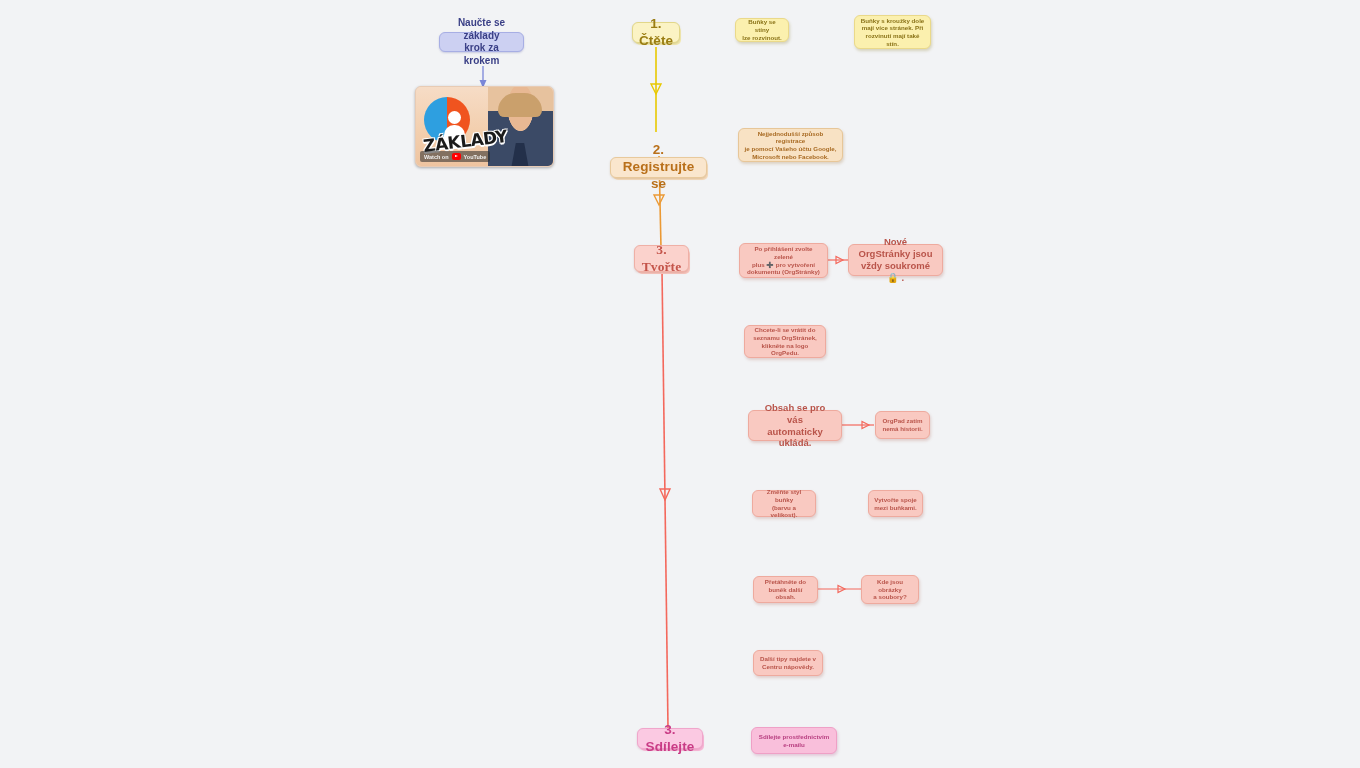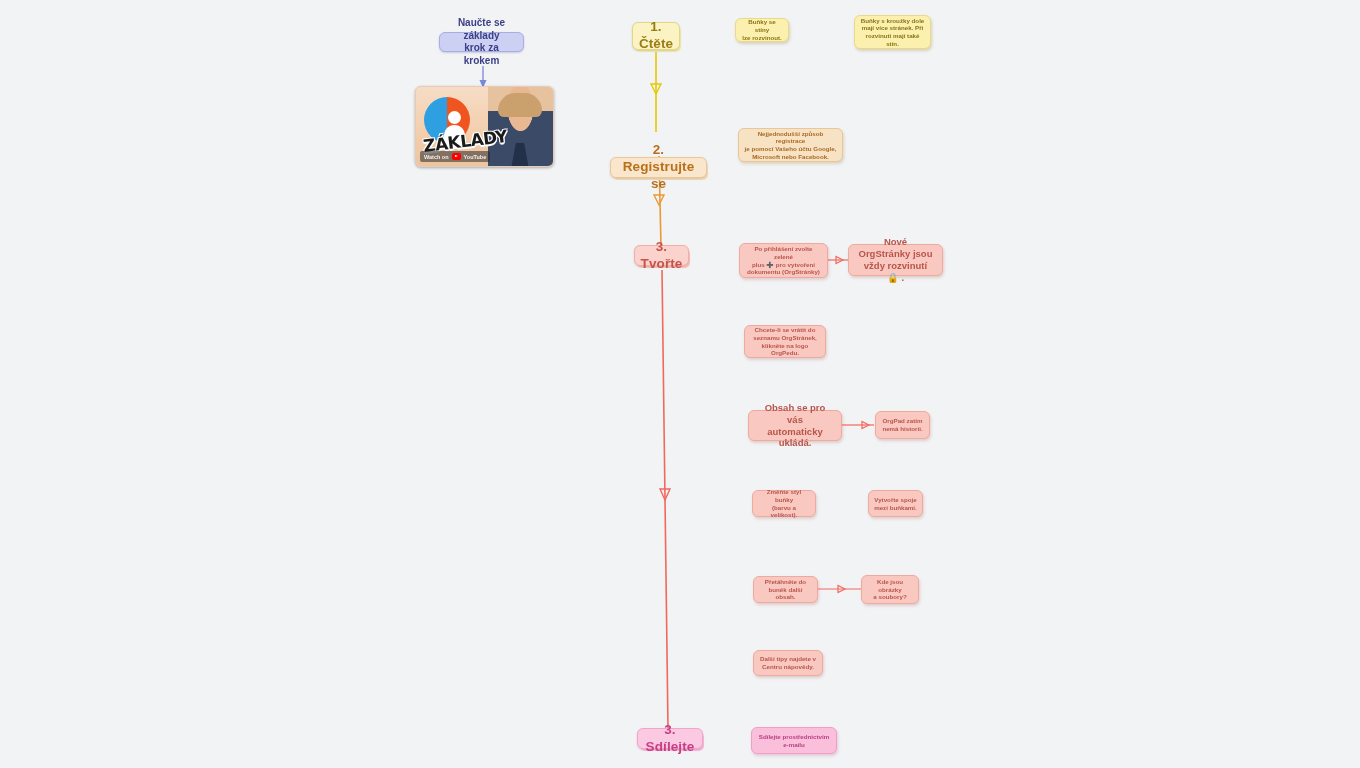--- a/index.html
+++ b/index.html
@@ -307,21 +307,21 @@
       <div id="presenter-shirt"></div>
     </div>
     <div id="zaklad-text">ZÁKLADY</div>
     <div id="yt-badge">
       <span>Watch on</span>
       <span id="yt-play"></span>
       <span>YouTube</span>
     </div>
   </div>
 
-  <div class="node heading h-read" style="left:632px; top:22px; width:48px; height:28px;">
+  <div class="node heading h-read" style="left:632px; top:22px; width:48px; height:21px;">
     <span>1. Čtěte</span>
   </div>
 
   <div class="node note note-y" style="left:735px; top:18px; width:54px; height:24px;">
     <span>Buňky se stíny
 lze rozvinout.</span>
   </div>
 
   <div class="node note note-y stacked" style="left:854px; top:15px; width:77px; height:34px;">
     <span>Buňky s kroužky dole
@@ -332,33 +332,33 @@
   <div class="node heading h-register" style="left:610px; top:133px; width:97px; height:21px;margin-top:24px;">
     <span>2. Registrujte se</span>
   </div>
 
   <div class="node note note-o" style="left:738px; top:128px; width:105px; height:34px;">
     <span>Nejjednodušší způsob registrace
 je pomocí Vašeho účtu Google,
 Microsoft nebo Facebook.</span>
   </div>
 
-  <div class="node heading h-create" style="left:634px; top:245px; width:55px; height:21px;">
+  <div class="node heading h-create" style="left:634px; top:245px; width:55px; height:27px;font-family:Liberation Serif, serif;">
     <span>3. Tvořte</span>
   </div>
 
   <div class="node note note-r" style="left:739px; top:243px; width:89px; height:35px;">
     <span>Po přihlášení zvolte zelené
 plus ➕ pro vytvoření
 dokumentu (OrgStránky)</span>
   </div>
 
   <div class="node note note-r note-r-md" style="left:848px; top:244px; width:95px; height:32px;">
     <span>Nové OrgStránky jsou
-vždy rozvinutí 🔒 .</span>
+vždy soukromé 🔒 .</span>
   </div>
 
   <div class="node note note-r" style="left:744px; top:325px; width:82px; height:33px;">
     <span>Chcete-li se vrátit do
 seznamu OrgStránek,
 klikněte na logo OrgPedu.</span>
   </div>
 
   <div class="node note note-r note-r-md" style="left:748px; top:410px; width:94px; height:31px;">
     <span>Obsah se pro vás

